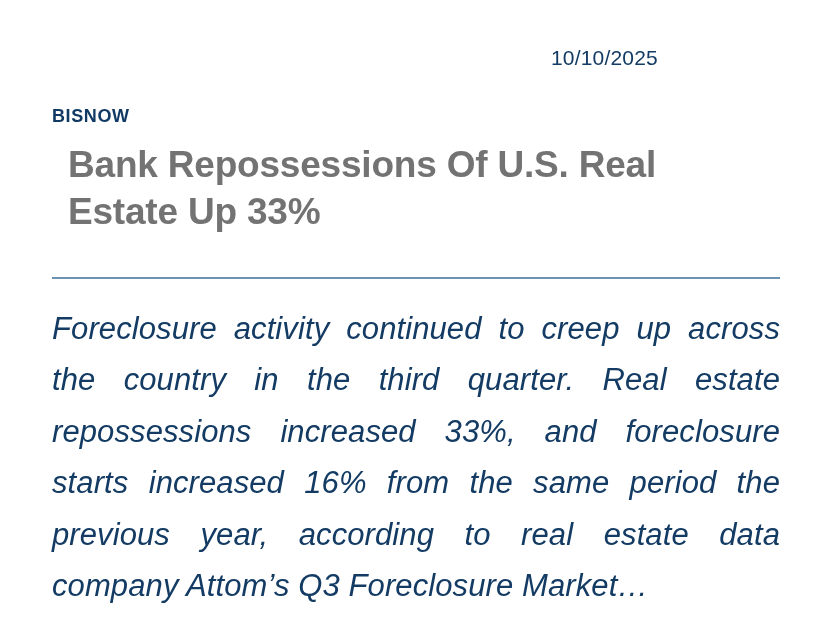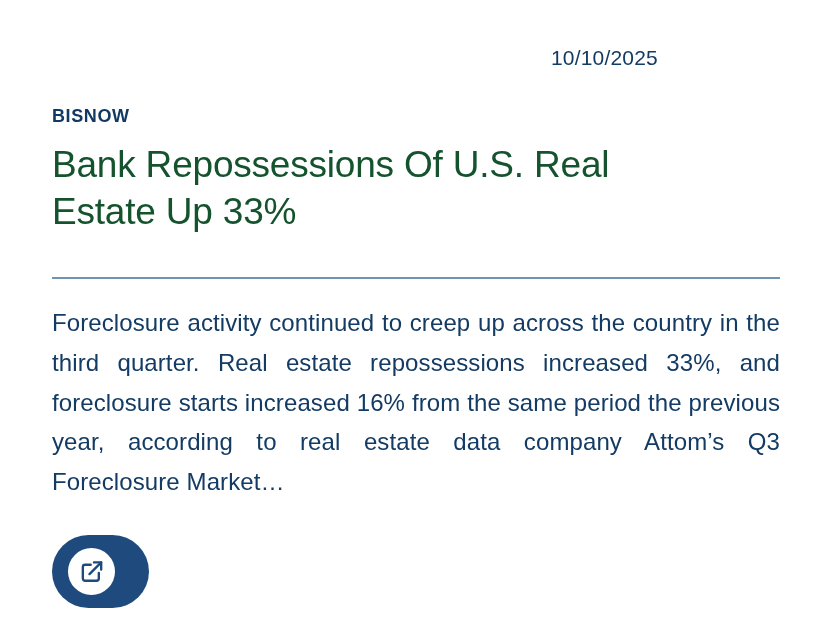--- a/index.html
+++ b/index.html
@@ -40,45 +40,46 @@
   .source {
     margin-top: 39px;
     font-size: 18px;
     font-weight: 700;
     color: #103a63;
     letter-spacing: 0.6px;
     line-height: 1;
   }
 
   .headline {
-    margin: 17px 0 0 0;
+    margin: 17px 0 0 16px;
     font-size: 37px;
-    font-weight: 400;
-    color: #14532d;
+    font-weight: 700;
+    color: #737373;
     line-height: 1.27;
     letter-spacing: -0.2px;
     max-width: 680px;
   }
 
   .divider {
     margin-top: 41px;
     height: 2px;
     background: #6d93b2;
     width: 728px;
   }
 
   .summary {
     margin-top: 24px;
-    font-size: 24px;
+    font-size: 31px;
     color: #133b63;
     line-height: 1.66;
     text-align: justify;
     text-justify: inter-word;
     letter-spacing: 0.1px;
     width: 728px;
+    font-style: italic;
   }
 
   .cta-wrap {
     margin-top: 33px;
   }
   .cta-button {
     display: inline-flex;
     align-items: center;
     gap: 18px;
     background: #1e4a7d;

